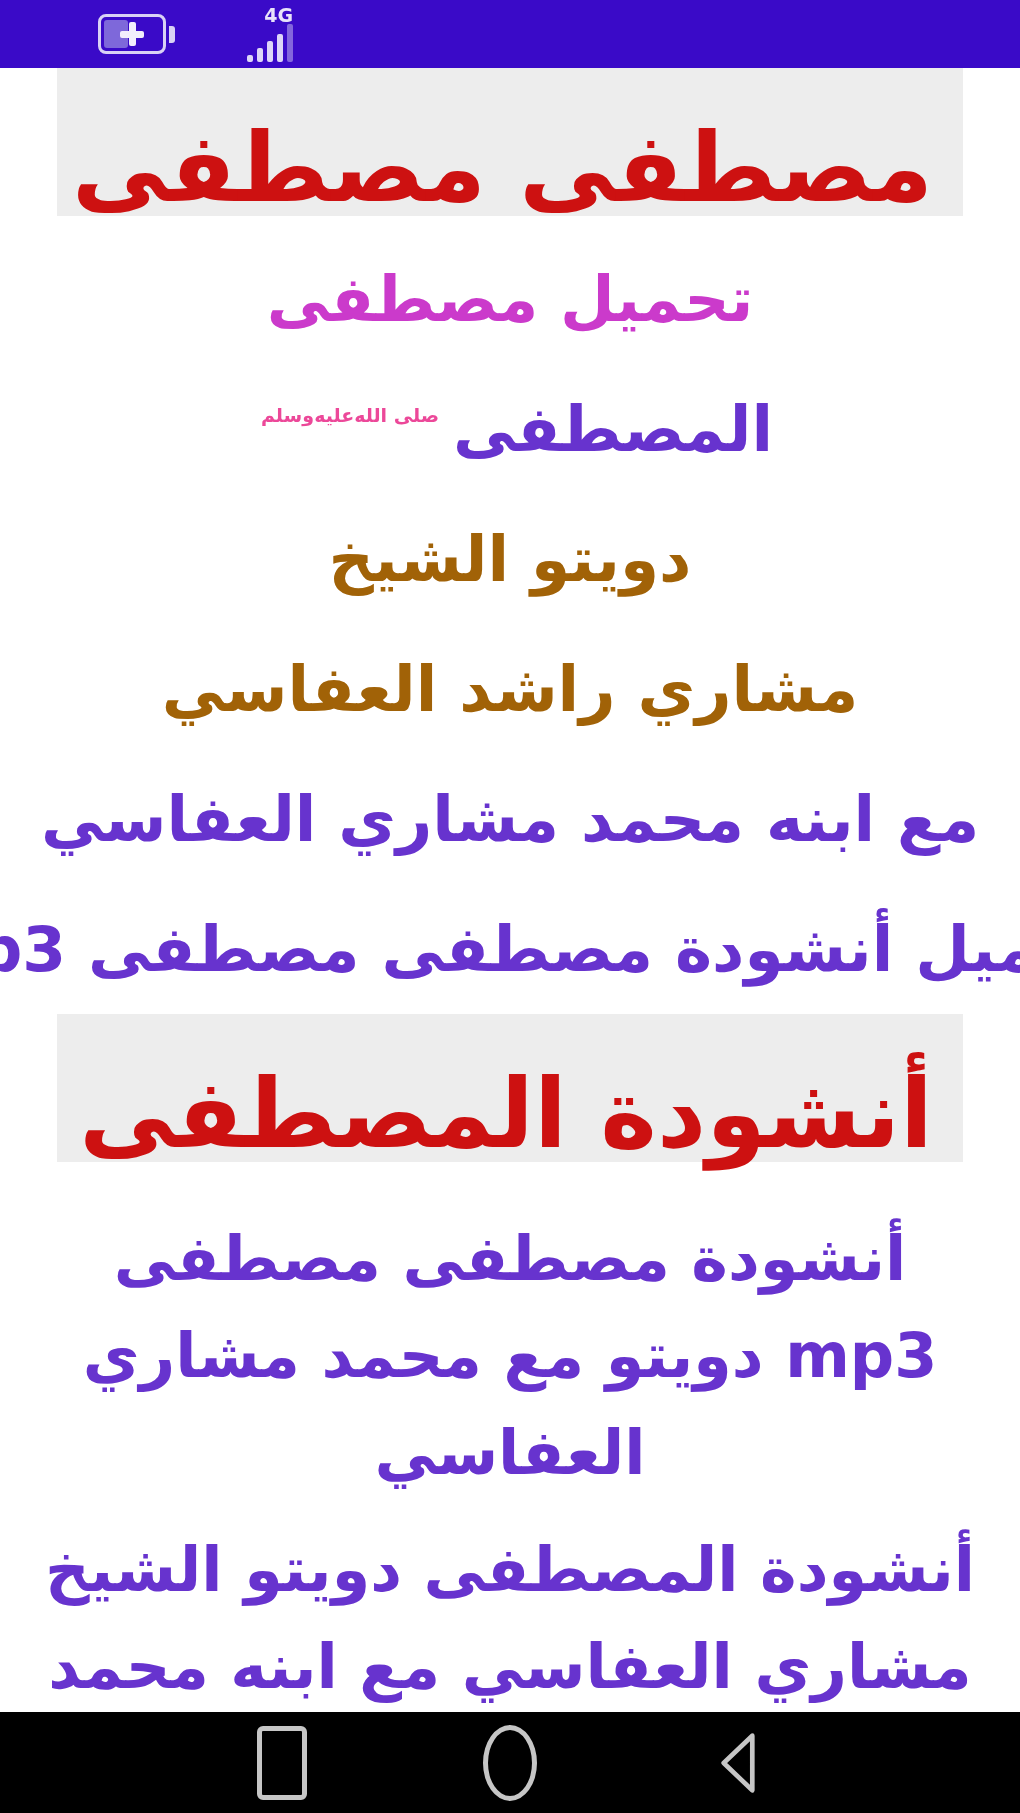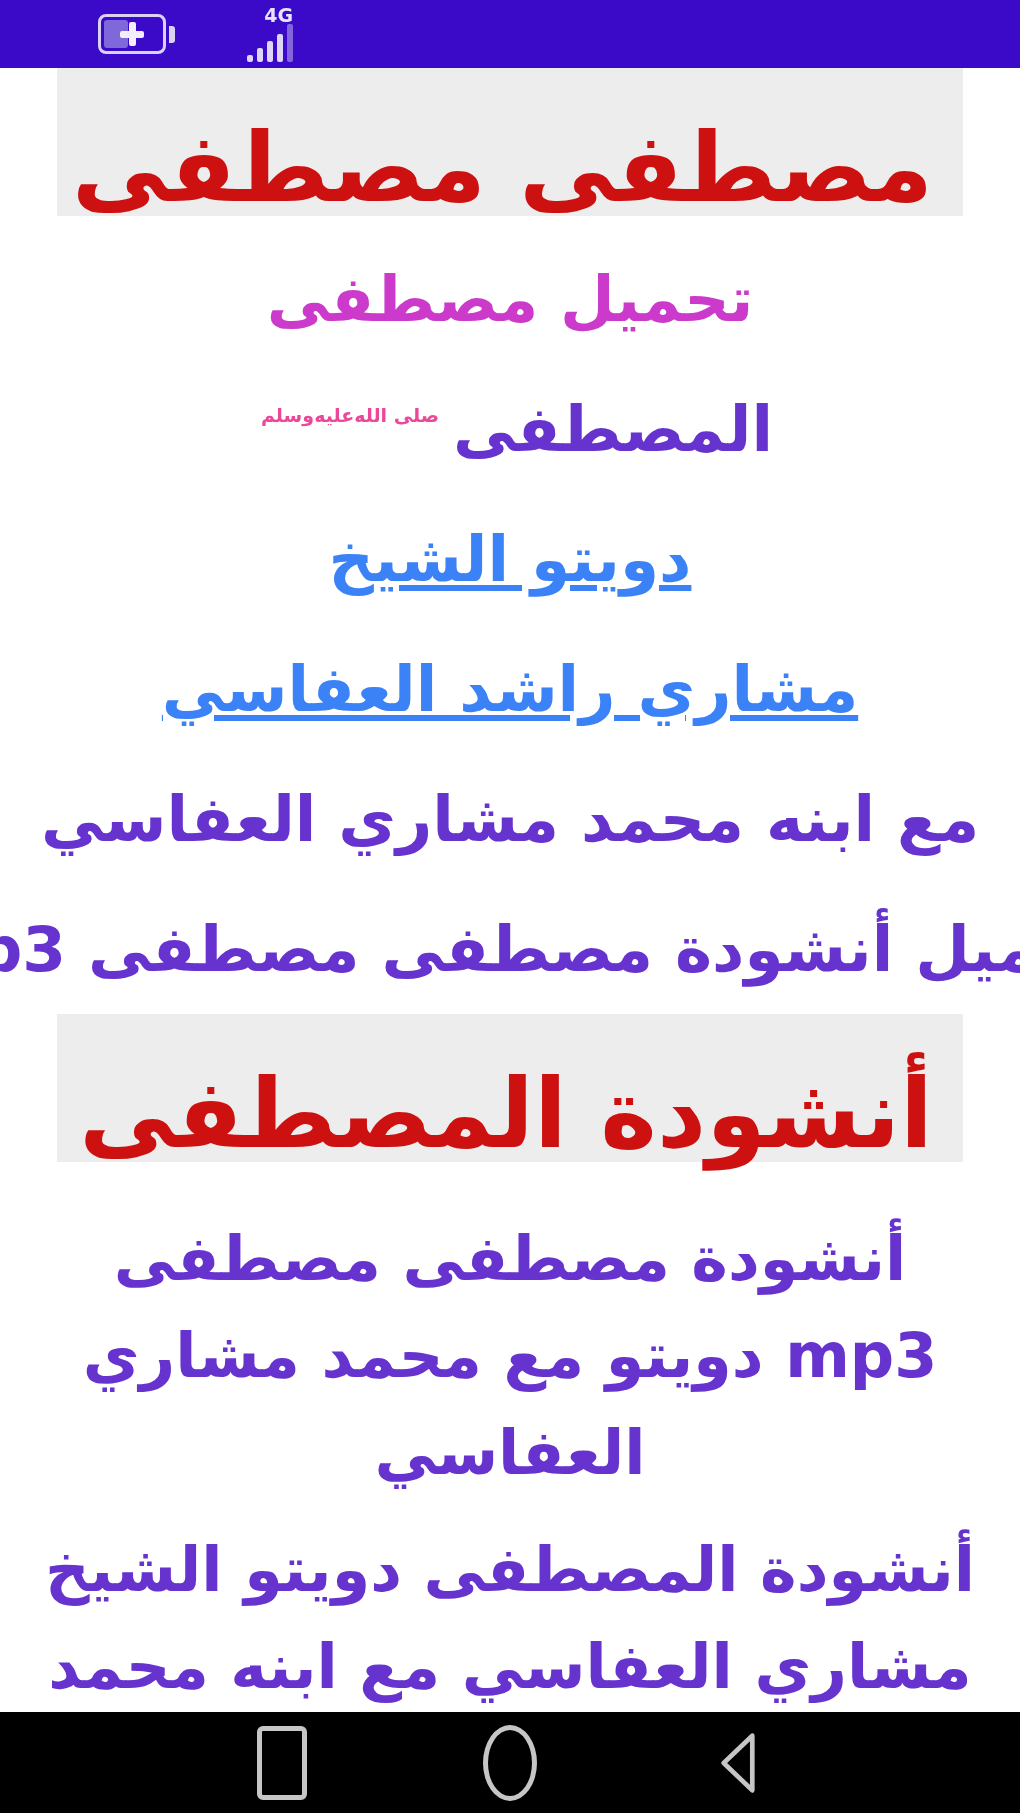--- a/index.html
+++ b/index.html
@@ -86,21 +86,21 @@
     display: flex;
     align-items: center;
     justify-content: center;
     font-size: 63px;
     font-weight: bold;
     white-space: nowrap;
     line-height: 1;
   }
   .c-magenta { color: #CB3ACB; }
   .c-purple  { color: #6733CE; }
-  .c-green   { color: #3b82f6; text-decoration: underline; }
+  .c-green   { color: #a16207; }
 
   .honorific {
     display: inline-flex;
     flex-direction: row;
     align-items: center;
     font-size: 19px;
     font-weight: bold;
     line-height: 1.08;
     color: #ec4899;
     margin: 4px 14px;

